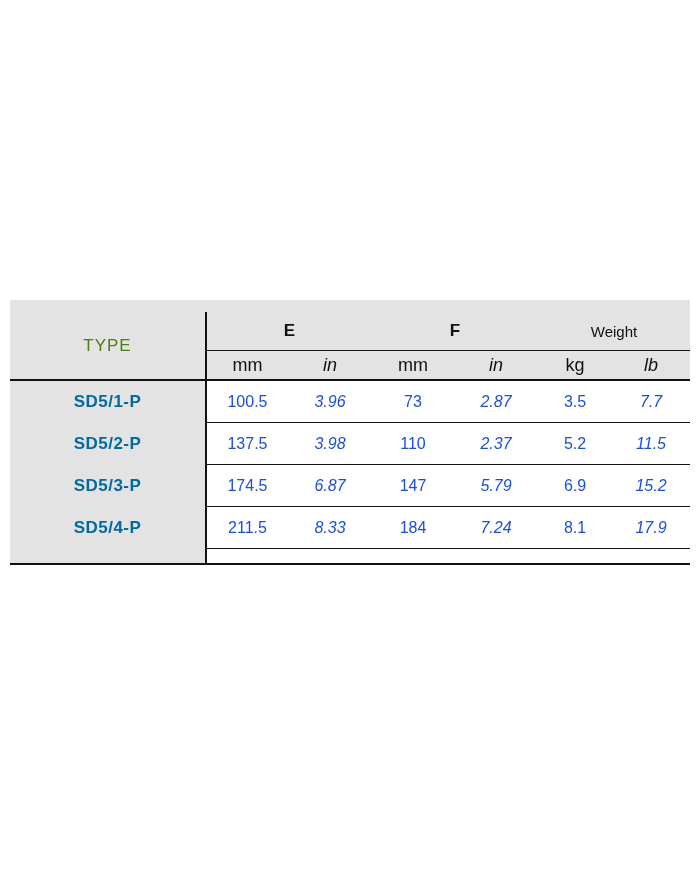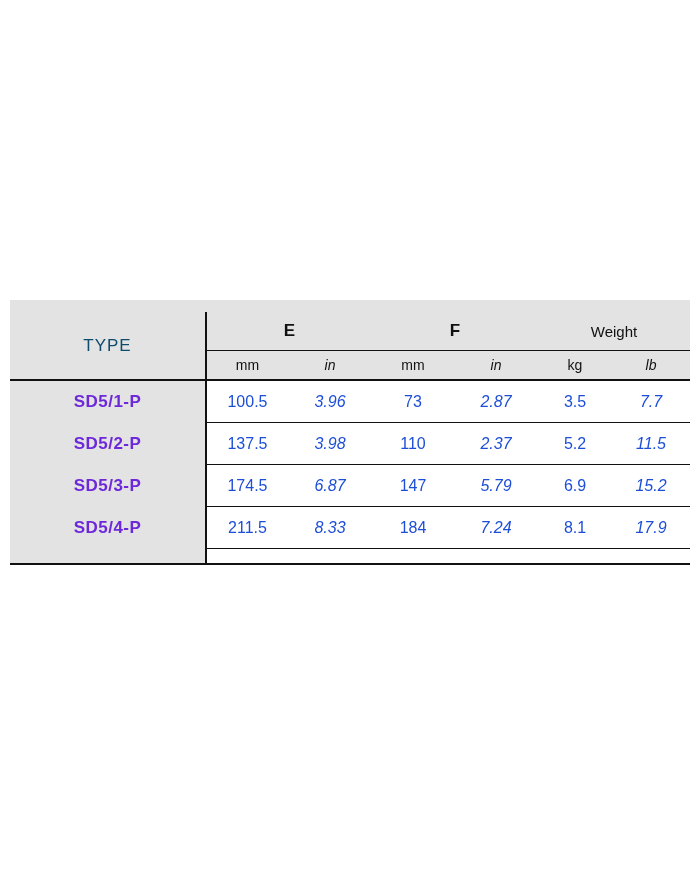--- a/index.html
+++ b/index.html
@@ -36,51 +36,51 @@
   col.c-f-in   { width: 84px; }
   col.c-w-kg   { width: 74px; }
   col.c-w-lb   { width: 78px; }
 
   .type-cell {
     background: #e3e3e3;
     font-weight: bold;
     font-size: 17px;
     letter-spacing: 0.5px;
     text-align: center;
-    color: #6d28d9;
+    color: #0369a1;
     height: 41px;
     vertical-align: middle;
     border-right: 2px solid #111;
   }
   .type-head {
     background: #e3e3e3;
     font-size: 17px;
     text-align: center;
-    color: #0c4a6e;
+    color: #4d7c0f;
     vertical-align: middle;
     border-right: 2px solid #111;
     letter-spacing: 1px;
   }
   .grp-head {
     background: #e3e3e3;
     font-size: 17px;
     font-weight: bold;
     text-align: center;
     color: #111;
     height: 38px;
     vertical-align: middle;
     border-bottom: 1px solid #111;
   }
   .grp-head.weight {
     font-weight: normal;
     font-size: 15px;
   }
   .unit-head {
     background: #e3e3e3;
-    font-size: 14px;
+    font-size: 18px;
     text-align: center;
     color: #111;
     height: 28px;
     vertical-align: middle;
   }
   .unit-head.it { font-style: italic; }
   .data-cell {
     background: #ffffff;
     font-size: 16px;
     text-align: center;

